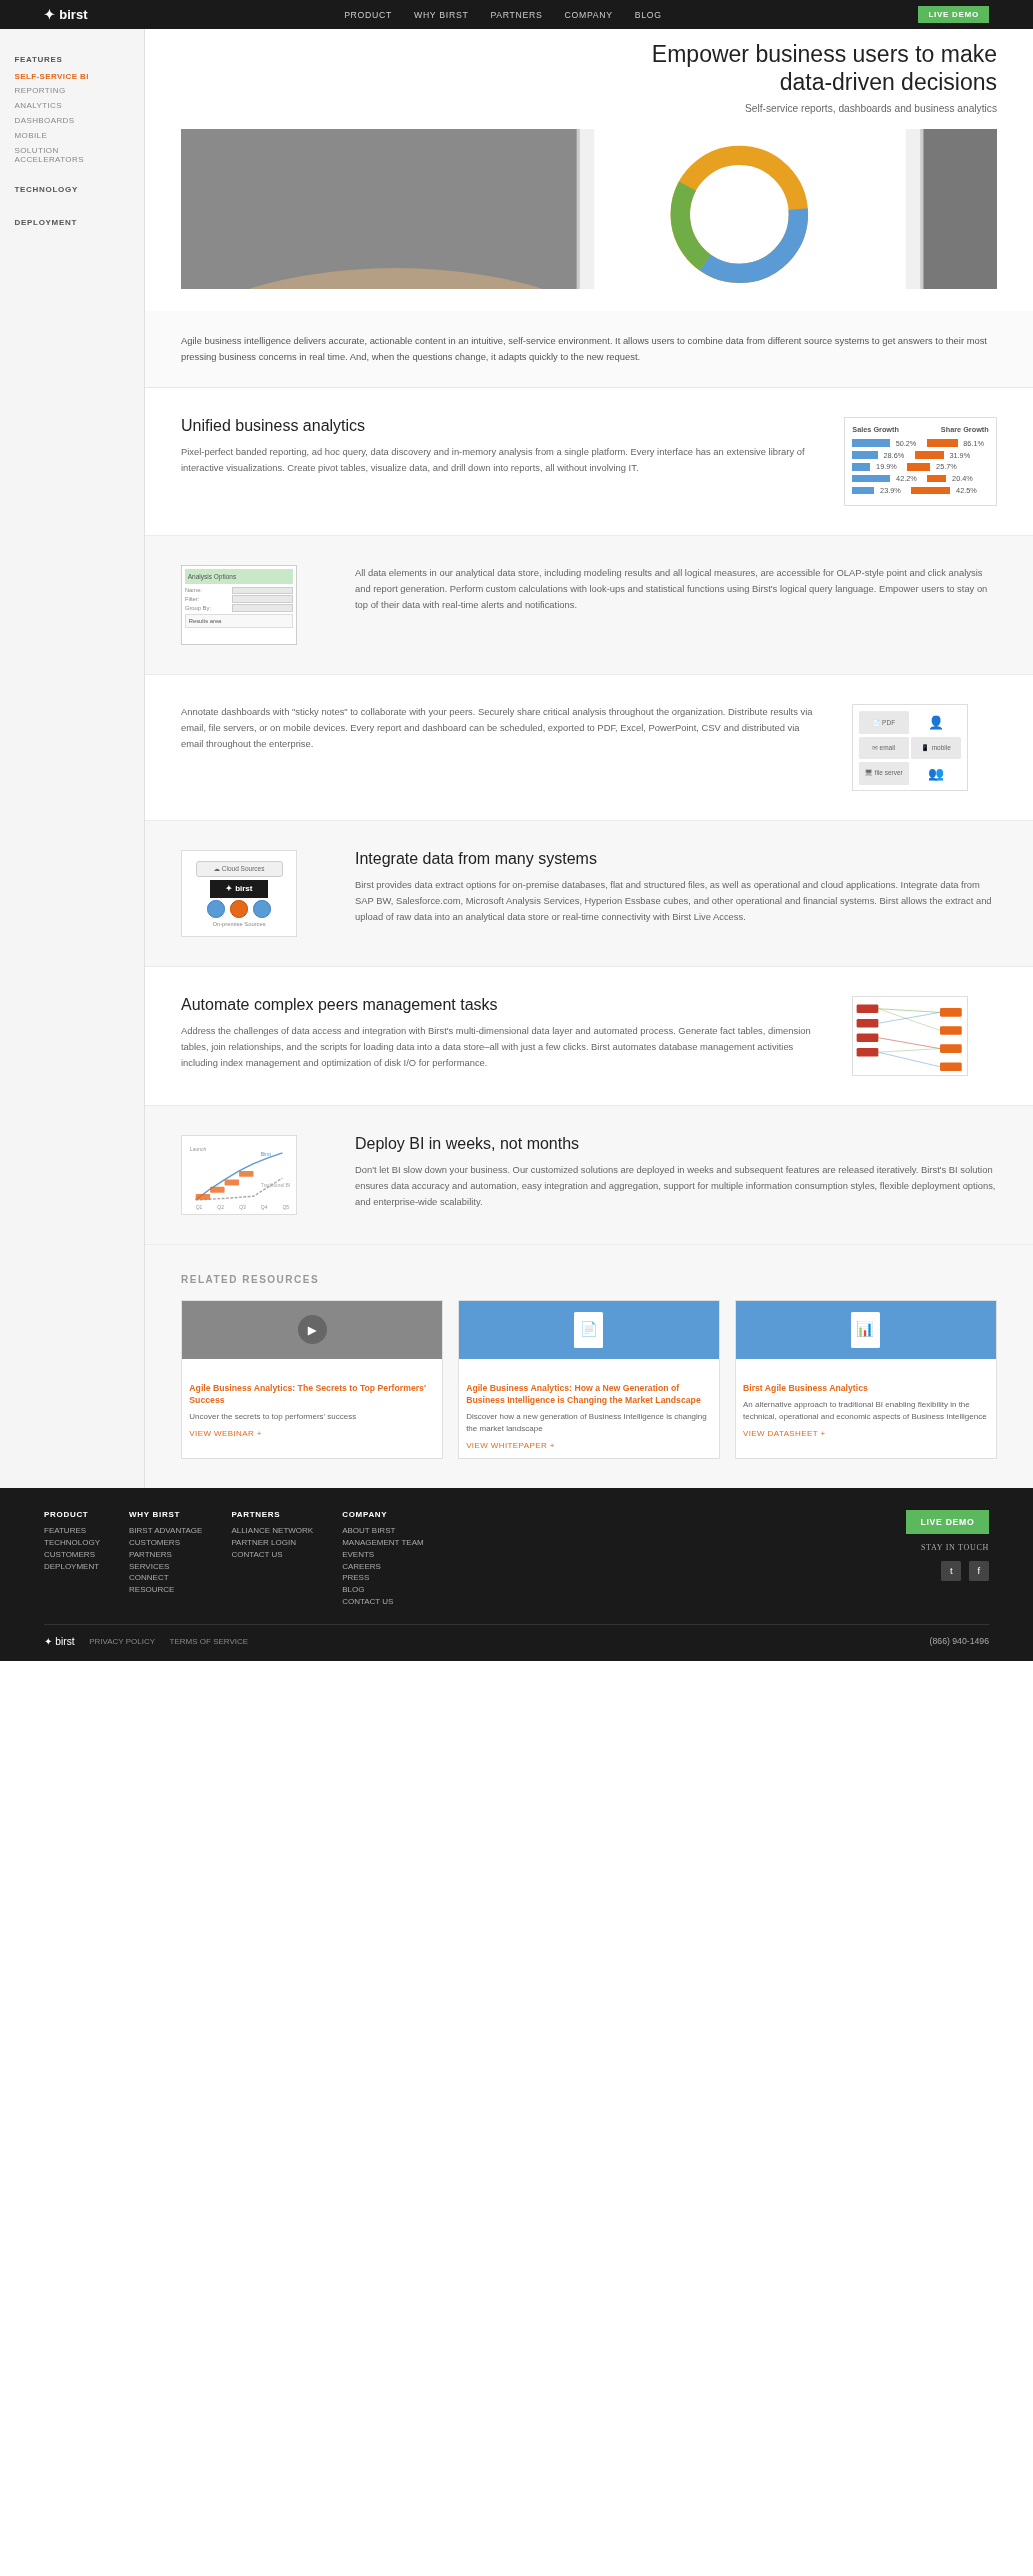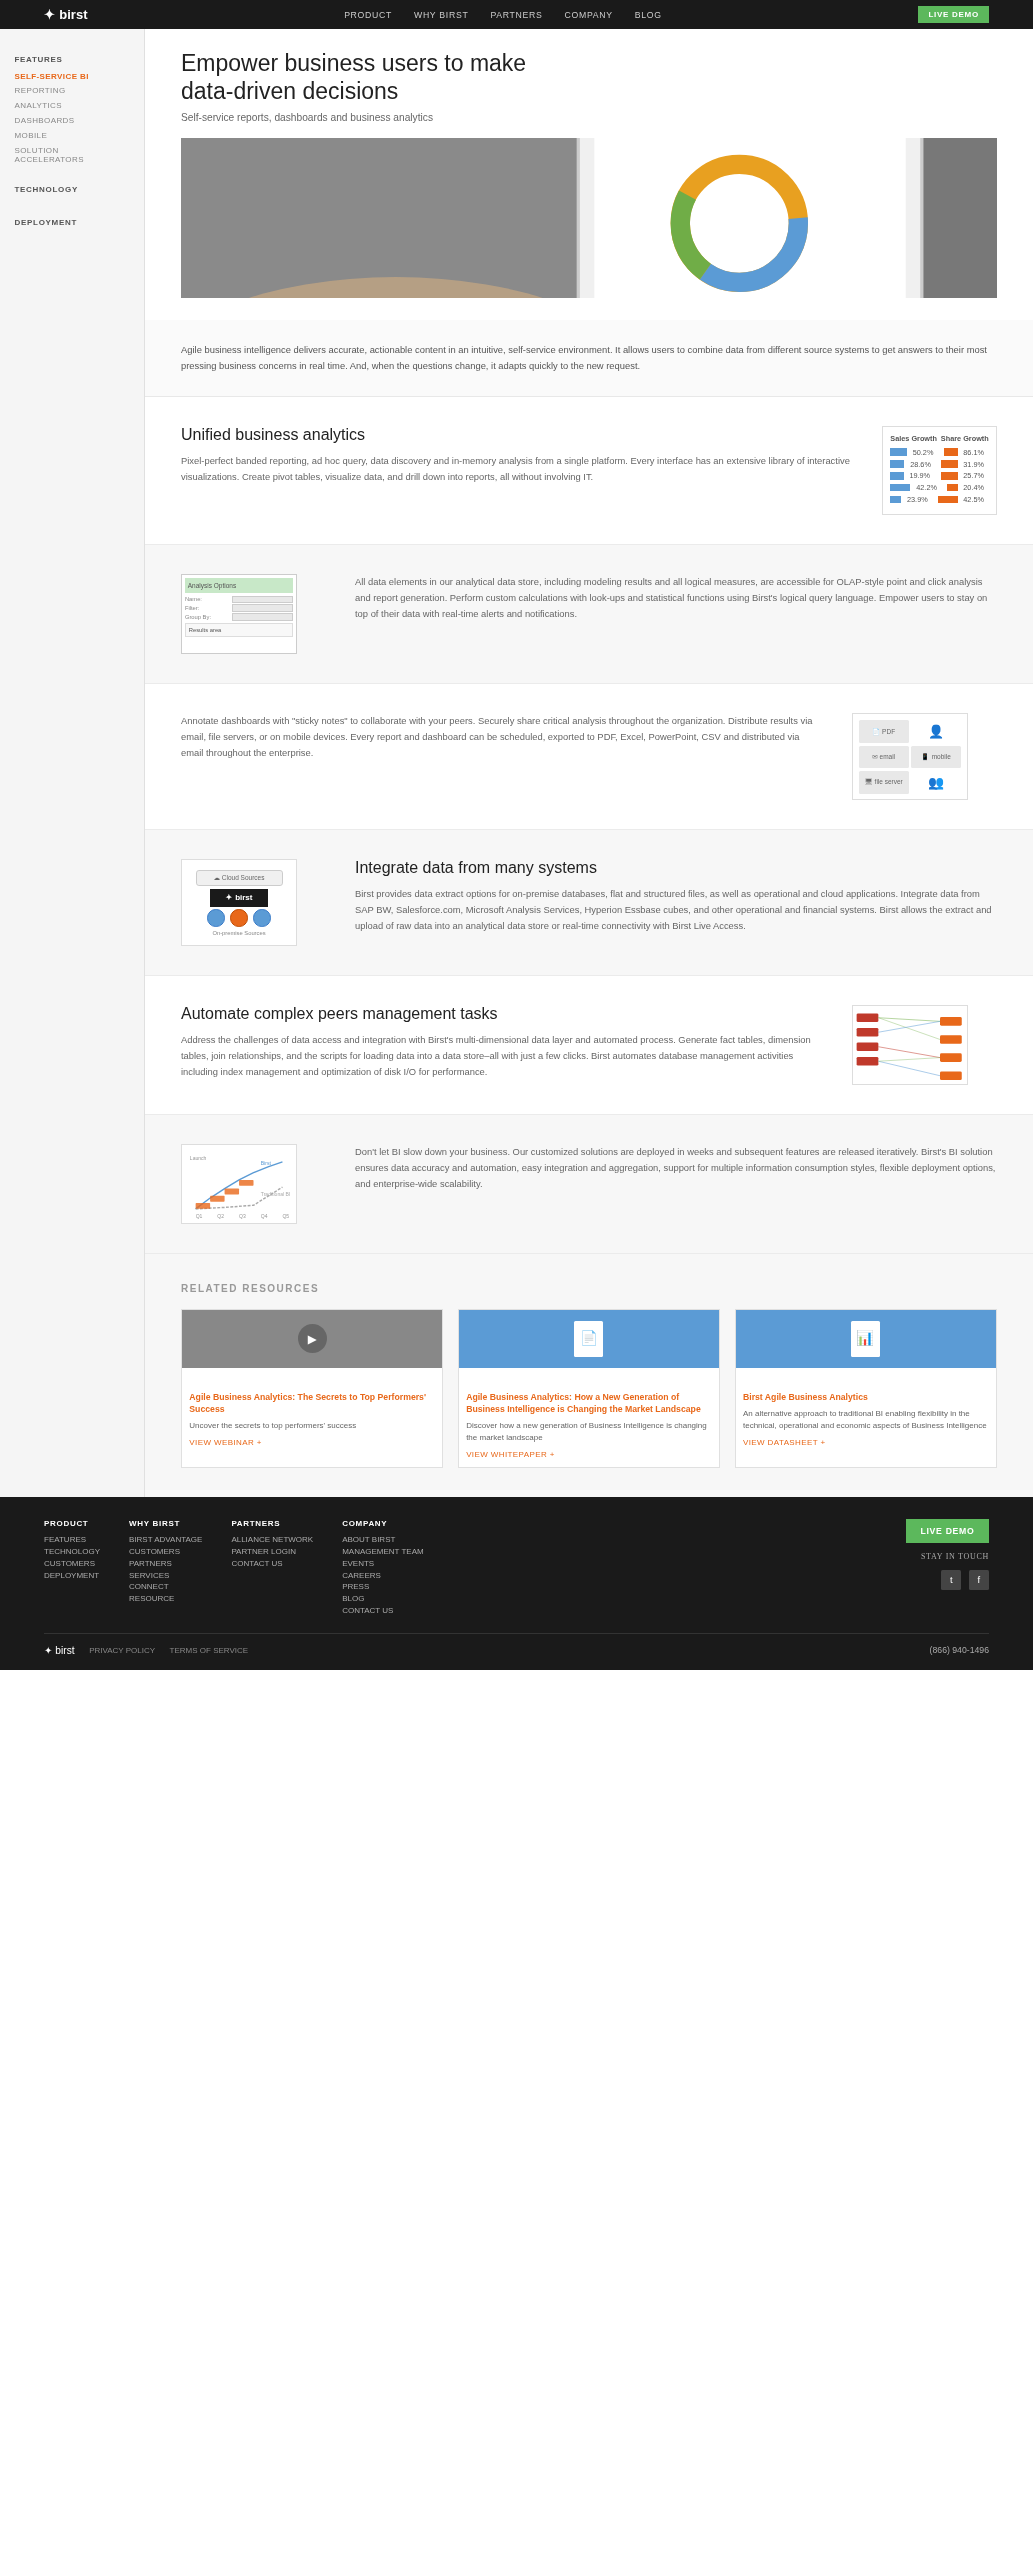--- a/index.html
+++ b/index.html
@@ -59,21 +59,22 @@
       letter-spacing: 0.4px;
       cursor: pointer;
     }
     .sidebar-item.active { color: #e8681a; font-weight: bold; }
 
     
     .main-content { flex: 1; padding: 0; }
 
     
     .hero {
-      padding: 21px 36px 22px;
+      padding: 12px 36px 22px;
+      text-align: right;
     }
     .hero h1 { font-size: 23px; color: #222; font-weight: 300; line-height: 1.2; margin-bottom: 7.3px; }
     .hero p { font-size: 10.2px; color: #666; margin-bottom: 14.5px; }
     .hero-image {
       width: 100%;
       height: 160px;
       background: linear-gradient(135deg, #888 0%, #555 50%, #333 100%);
       position: relative;
       overflow: hidden;
       display: flex;
@@ -108,21 +109,21 @@
     .section-image { flex-shrink: 0; width: 145px; }
     .section h2 { font-size: 16px; font-weight: 300; color: #222; margin-bottom: 8.7px; }
     .section p { font-size: 9.4px; color: #666; line-height: 1.7; }
 
     
     .analytics-table {
       border: 0.7px solid #ddd;
       background: #fff;
       padding: 7.3px;
       font-size: 7.3px;
-      width: 115px;
+      width: 153px;
     }
     .analytics-table-header { display: flex; justify-content: space-between; margin-bottom: 4.4px; font-weight: bold; color: #555; font-size: 7.3px; }
     .analytics-row { display: flex; align-items: center; margin-bottom: 2.9px; gap: 5.8px; }
     .analytics-bar { height: 7.3px; background: #5b9bd5; }
     .analytics-val { color: #555; font-size: 7.3px; min-width: 25.4px; }
 
     
     .resources-section { padding: 29px 36px; background: #f7f7f7; }
     .resources-section h3 { font-size: 10px; letter-spacing: 1.5px; text-transform: uppercase; color: #999; margin-bottom: 14.5px; }
     .resources-grid { display: flex; gap: 14.5px; }
@@ -512,20 +513,21 @@
               <line x1="35" y1="76" x2="120" y2="71" stroke="#70ad47" stroke-width="1" opacity="0.5"></line>
             </svg>
           </div>
         </div>
       </div>
     </div>
 
     <div class="section alt">
       <div class="section-inner reverse">
         <div class="section-text">
+          <h2>Deploy BI in weeks, not months</h2>
           <p>Don't let BI slow down your business. Our customized solutions are deployed in weeks and subsequent features are released iteratively. Birst's BI solution ensures data accuracy and automation, easy integration and aggregation, support for multiple information consumption styles, flexible deployment options, and enterprise-wide scalability.</p>
         </div>
         <div class="section-image">
           <div class="deploy-visual">
             <svg width="105" height="68" viewBox="0 0 144 94" style="font-size:13px">
               <rect width="144" height="94" fill="#fff"></rect>
 
               <text x="2" y="12" font-size="7" fill="#999">Launch</text>
 
               <polyline points="10,80 30,65 50,52 70,40 90,30 110,22 130,15" fill="none" stroke="#5b9bd5" stroke-width="2"></polyline>

